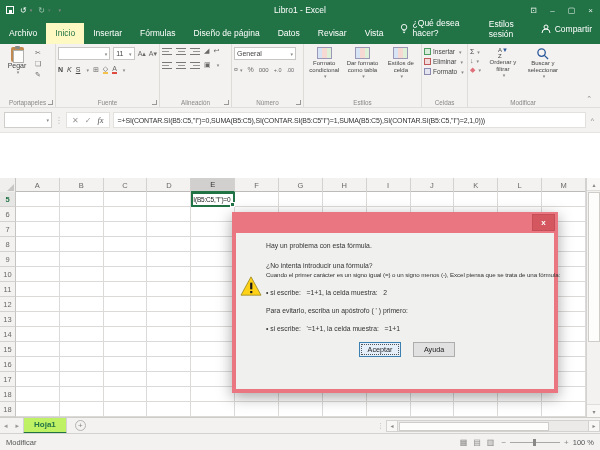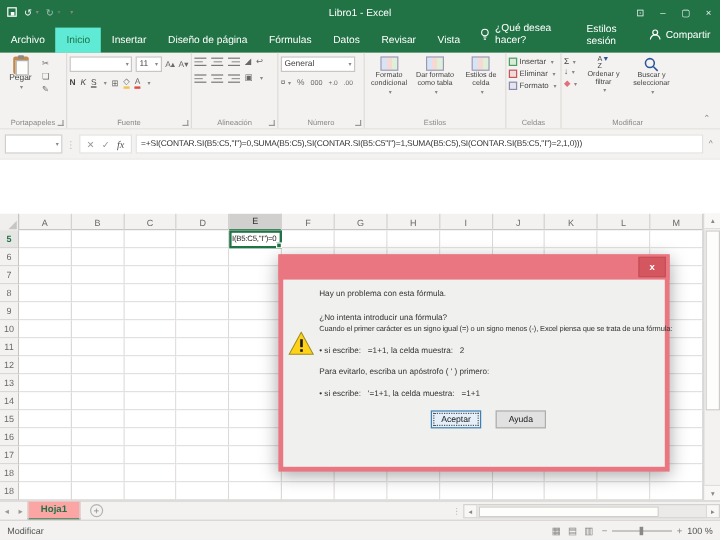--- a/index.html
+++ b/index.html
@@ -14,21 +14,21 @@
   .ic-save { width:8px; height:8px; border:1px solid #fff; position:relative; display:inline-block; }
   .ic-save::after { content:''; position:absolute; bottom:0; left:2px; width:3px; height:3px; background:#fff; }
   .qat .dim { opacity:.55; }
   .tb-title { position:absolute; left:0; right:0; text-align:center; font-size:8.5px; color:#fff; pointer-events:none; }
   .winbtns { margin-left:auto; display:flex; }
   .winbtns span { width:19px; height:20px; display:inline-flex; align-items:center; justify-content:center; font-size:8px; color:#e8f1ec; }
 
   
   .tabrow { position:absolute; left:0; top:20px; width:600px; height:24px; background:#217346; display:flex; align-items:flex-end; }
   .rtab { color:#fff; font-size:8.5px; padding:5px 9px 6px; cursor:default; white-space:nowrap; }
-  .rtab.active { background:#5eead4; color:#217346; }
+  .rtab.active { background:#fef9c3; color:#217346; }
   .helpbox { display:flex; align-items:center; gap:4px; color:#fff; font-size:8.5px; padding:5px 8px 6px; }
   .tab-right { margin-left:auto; display:flex; align-items:center; gap:10px; color:#fff; font-size:8.5px; padding-right:8px; padding-bottom:5px; }
   .tab-right .acct { display:flex; align-items:flex-end; gap:4px; }
 
   
   .ribbon { position:absolute; left:0; top:44px; width:600px; height:64px; background:#f3f2f1; border-bottom:1px solid #e0deda; display:flex; }
   .rgroup { position:relative; border-right:1px solid #dedcd8; height:100%; padding:3px 2px 12px; }
   .glabel { position:absolute; bottom:1px; left:0; right:0; text-align:center; font-size:6.3px; color:#8a8886; white-space:nowrap; }
   .glauncher { position:absolute; bottom:2px; right:2px; width:5px; height:5px; border-right:1px solid #9a9896; border-bottom:1px solid #9a9896; }
   .gi { color:#6a6866; font-size:7px; }
@@ -90,21 +90,21 @@
   .cell.active .celltext { font-size:6.5px; color:#222; white-space:nowrap; letter-spacing:-0.2px; }
   .cell.active::after { content:''; position:absolute; right:-2px; bottom:-2px; width:3px; height:3px; background:#217346; border:1px solid #fff; }
   .vscroll { position:absolute; right:0; top:178px; width:14px; height:239px; background:#f3f2f1; border-left:1px solid #d4d2d0; }
   .vscroll .arr { width:14px; height:13px; display:flex; align-items:center; justify-content:center; color:#8a8886; font-size:6px; border-bottom:1px solid #e0deda; background:#f8f7f6; }
   .vscroll .arr.bot { position:absolute; bottom:0; border-top:1px solid #e0deda; border-bottom:none; }
   .vthumb { position:absolute; top:14px; left:1px; width:12px; height:150px; background:#fdfdfc; border:1px solid #cfcdca; }
 
   
   .sheetbar { position:absolute; left:0; top:417px; width:600px; height:16px; background:#f3f2f1; border-top:1px solid #cfcdca; display:flex; align-items:center; }
   .navarr { color:#9a9896; font-size:7px; padding:0 4px; }
-  .stab { height:16px; background:#fca5a5; border-right:1px solid #d4d2d0; border-left:1px solid #d4d2d0; border-bottom:2px solid #217346; color:#217346; font-weight:bold; font-size:8px; display:flex; align-items:center; padding:0 10px; }
+  .stab { height:16px; background:#bef264; border-right:1px solid #d4d2d0; border-left:1px solid #d4d2d0; border-bottom:2px solid #217346; color:#217346; font-weight:bold; font-size:8px; display:flex; align-items:center; padding:0 10px; }
   .addsheet { width:11px; height:11px; border:1px solid #b5b3b0; border-radius:50%; color:#8a8886; display:flex; align-items:center; justify-content:center; font-size:8px; margin-left:8px; }
   .hscroll { margin-left:auto; display:flex; align-items:center; height:16px; }
   .splitter { color:#b5b3b0; font-size:7px; letter-spacing:-1px; padding:0 3px; }
   .hs-arr { width:12px; height:12px; border:1px solid #d4d2d0; background:#f8f7f6; color:#8a8886; font-size:6px; display:flex; align-items:center; justify-content:center; }
   .hs-track { width:190px; height:12px; background:#eceae8; border:1px solid #d4d2d0; border-left:none; border-right:none; position:relative; }
   .hs-thumb { position:absolute; left:1px; top:1px; width:150px; height:9px; background:#fdfdfc; border:1px solid #cfcdca; }
 
   
   .statusbar { position:absolute; left:0; top:433px; width:600px; height:17px; background:#f3f2f1; border-top:1px solid #d4d2d0; display:flex; align-items:center; padding:0 6px; }
   .mode { font-size:7.5px; color:#555; }
@@ -159,22 +159,22 @@
       <span>▢</span>
       <span>×</span>
     </div>
   </div>
 
   <div class="tabrow">
     <span id="tabs" style="display:flex;">
         <span class="rtab">Archivo</span>
         <span class="rtab active">Inicio</span>
         <span class="rtab">Insertar</span>
+        <span class="rtab">Fórmulas</span>
         <span class="rtab">Diseño de página</span>
-        <span class="rtab">Fórmulas</span>
         <span class="rtab">Datos</span>
         <span class="rtab">Revisar</span>
         <span class="rtab">Vista</span>
       </span>
     <span class="helpbox">
       <svg width="9" height="11" viewBox="0 0 9 11">
           <circle cx="4.5" cy="4" r="3" fill="none" stroke="#fff" stroke-width="1"></circle>
           <line x1="3" y1="8" x2="6" y2="8" stroke="#fff" stroke-width="1"></line>
           <line x1="3.5" y1="10" x2="5.5" y2="10" stroke="#fff" stroke-width="1"></line>
         </svg>

